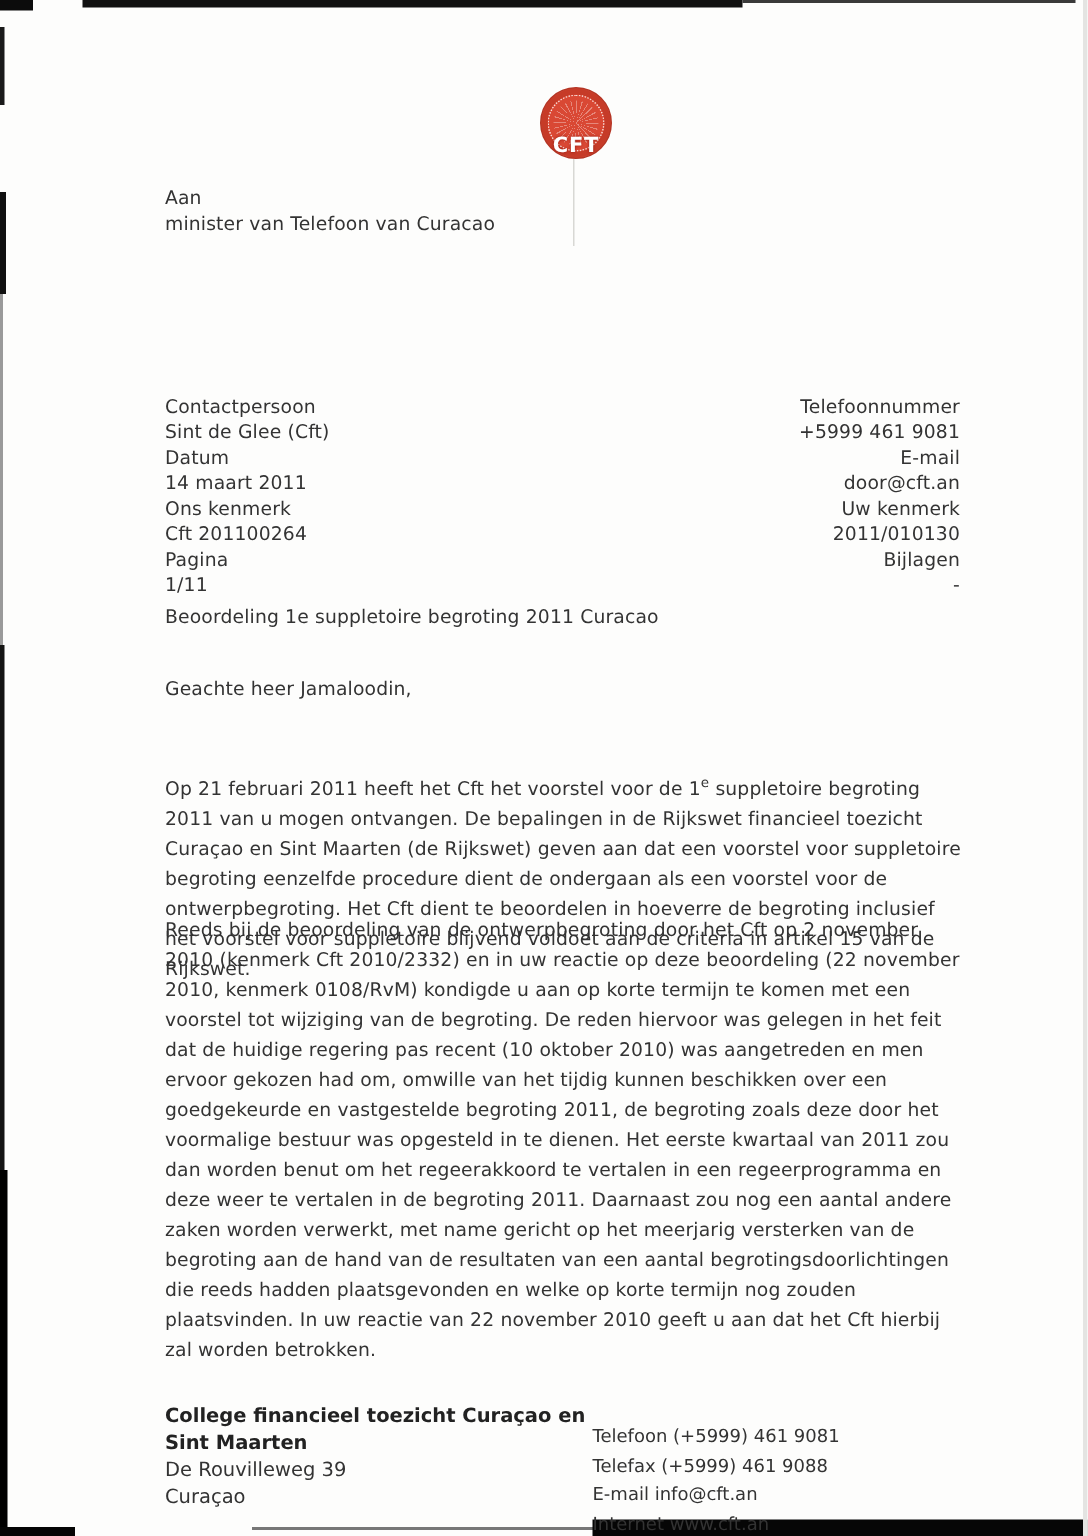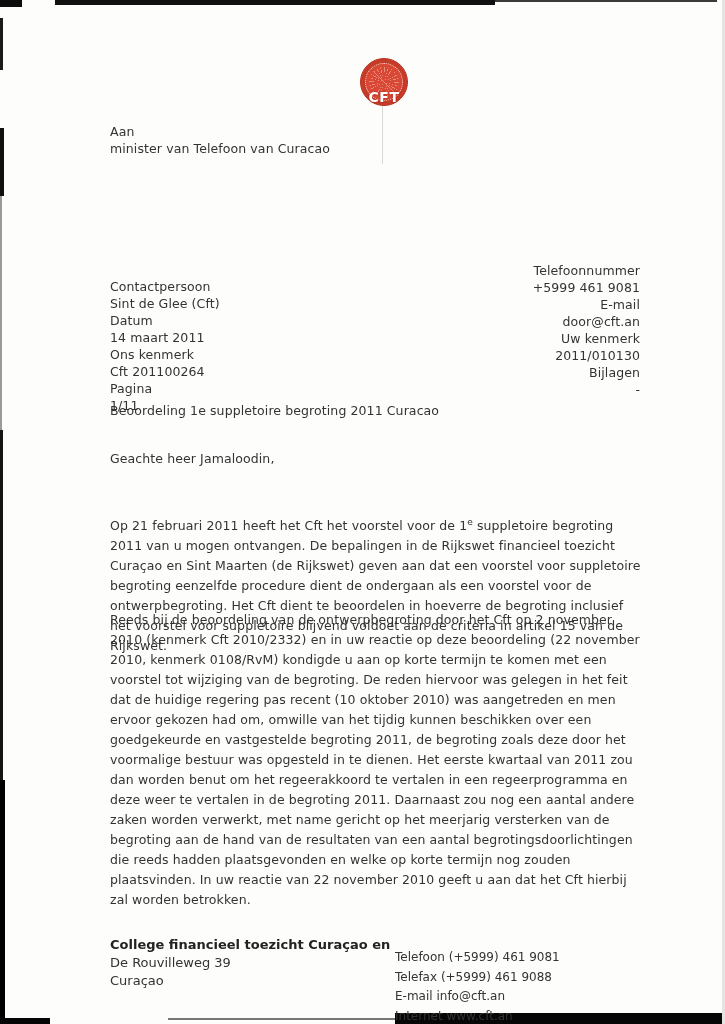--- a/index.html
+++ b/index.html
@@ -49,21 +49,21 @@
     position:relative;z-index:2;
     color:#fff;font-weight:bold;font-size:14px;letter-spacing:0.5px;
     text-shadow:0 0 2px rgba(140,20,10,.9);
     margin-top:30px;
   }
 
   .blk{position:absolute;left:110px;}
   .txt{font-size:12.5px;line-height:17px;letter-spacing:.1px;}
 
   .recipient{top:123px;}
-  .meta-left{top:278px;width:270px;}
+  .meta-left{top:262px;width:270px;}
   .meta-right{position:absolute;left:390px;top:262px;width:250px;text-align:right;}
   .meta-row div{white-space:nowrap;}
 
   .subject{top:401px;}
   .subject div{line-height:20px;}
 
   .greeting{top:450px;}
 
   .para{width:534px;font-size:12.5px;line-height:20px;letter-spacing:.1px;text-align:left;}
   .para-1{top:516px;}
@@ -145,20 +145,21 @@
   </div>
 
   <div class="blk greeting txt">Geachte heer Jamaloodin,</div>
 
   <div class="blk para para-1"><span>Op 21 februari 2011 heeft het Cft het voorstel voor de 1</span><sup>e</sup><span> suppletoire begroting 2011 van u mogen ontvangen. De bepalingen in de Rijkswet financieel toezicht Curaçao en Sint Maarten (de Rijkswet) geven aan dat een voorstel voor suppletoire begroting eenzelfde procedure dient de ondergaan als een voorstel voor de ontwerpbegroting. Het Cft dient te beoordelen in hoeverre de begroting inclusief het voorstel voor suppletoire blijvend voldoet aan de criteria in artikel 15 van de Rijkswet.</span></div>
 
   <div class="blk para para-2">Reeds bij de beoordeling van de ontwerpbegroting door het Cft op 2 november 2010 (kenmerk Cft 2010/2332) en in uw reactie op deze beoordeling (22 november 2010, kenmerk 0108/RvM) kondigde u aan op korte termijn te komen met een voorstel tot wijziging van de begroting. De reden hiervoor was gelegen in het feit dat de huidige regering pas recent (10 oktober 2010) was aangetreden en men ervoor gekozen had om, omwille van het tijdig kunnen beschikken over een goedgekeurde en vastgestelde begroting 2011, de begroting zoals deze door het voormalige bestuur was opgesteld in te dienen. Het eerste kwartaal van 2011 zou dan worden benut om het regeerakkoord te vertalen in een regeerprogramma en deze weer te vertalen in de begroting 2011. Daarnaast zou nog een aantal andere zaken worden verwerkt, met name gericht op het meerjarig versterken van de begroting aan de hand van de resultaten van een aantal begrotingsdoorlichtingen die reeds hadden plaatsgevonden en welke op korte termijn nog zouden plaatsvinden. In uw reactie van 22 november 2010 geeft u aan dat het Cft hierbij zal worden betrokken.</div>
 
   <div class="blk footer-left">
     <div class="org">College financieel toezicht Curaçao en</div>
+    <div class="org">Sint Maarten</div>
     <div>De Rouvilleweg 39</div>
     <div>Curaçao</div>
   </div>
 
   <div class="footer-right">
     <div>Telefoon (+5999) 461 9081</div>
     <div>Telefax (+5999) 461 9088</div>
     <div>E-mail  info@cft.an</div>
     <div>Internet www.cft.an</div>
   </div>

